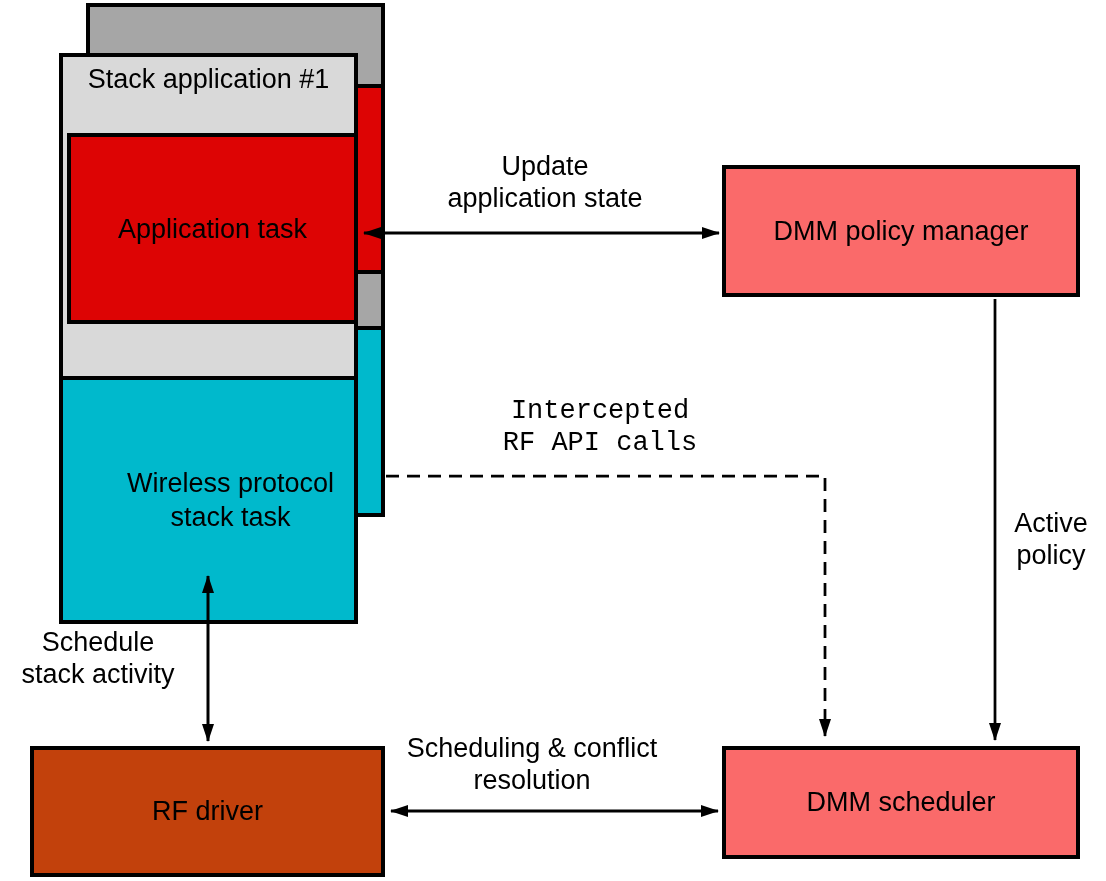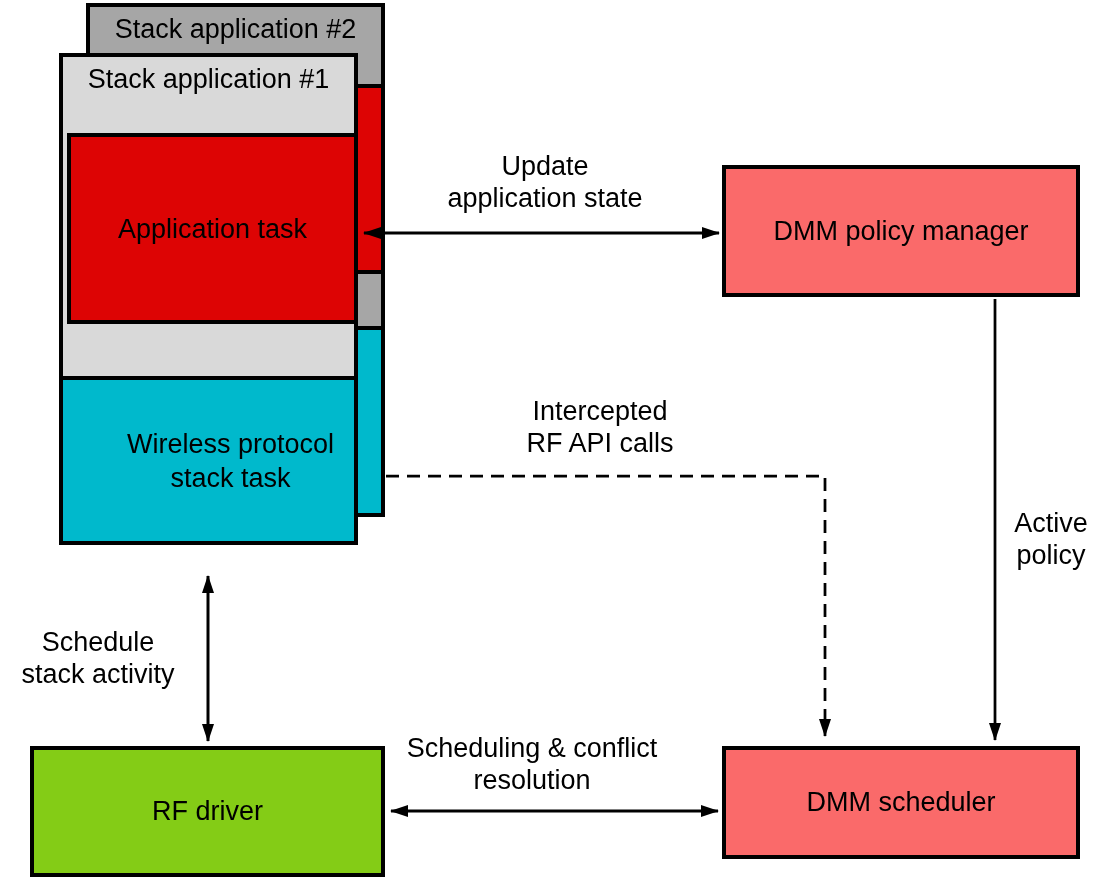--- a/index.html
+++ b/index.html
@@ -23,21 +23,21 @@
     box-sizing: border-box;
   }
   .back-card {
     left: 86px; top: 3px;
     width: 299px; height: 514px;
     background: #A6A6A6;
     z-index: 1;
   }
   .front-card {
     left: 59px; top: 53px;
-    width: 299px; height: 492px;
+    width: 299px; height: 571px;
     background: #D9D9D9;
     z-index: 2;
   }
   .card-title {
     position: absolute;
     left: 0; right: 0;
     top: 6px;
     text-align: center;
     font-size: 27px;
     line-height: 33px;
@@ -66,53 +66,52 @@
     border: 4px solid #000000;
     box-sizing: border-box;
     display: flex;
     align-items: center;
     justify-content: center;
     text-align: right;
     font-size: 27px;
     z-index: 2;
   }
   .salmon { background: #FA6A6A; }
-  .white-box { background: #84cc16; }
+  .white-box { background: #c2410c; }
   .policy-box    { left: 722px; top: 165px; width: 358px; height: 132px; }
   .scheduler-box { left: 722px; top: 746px; width: 358px; height: 113px; }
   .rf-box        { left: 30px;  top: 746px; width: 355px; height: 131px; }
   
   svg.arrows {
     position: absolute;
     left: 0; top: 0;
     z-index: 3;
     pointer-events: none;
   }
   
   .lbl {
     position: absolute;
     text-align: center;
     font-size: 27px;
     line-height: 32px;
     z-index: 4;
     white-space: nowrap;
   }
   .lbl-update      { left: 395px;  top: 150px; width: 300px; }
-  .lbl-intercepted { left: 450px;  top: 395px; width: 300px; }
+  .lbl-intercepted { left: 450px;  top: 395px; width: 300px; font-family: Liberation Mono, monospace; }
   .lbl-active      { left: 976px;  top: 507px; width: 150px; }
   .lbl-schedule    { left: 0px;    top: 626px; width: 196px; }
   .lbl-conflict    { left: 380px;  top: 732px; width: 304px; }
 </style>
 </head>
 <body>
 
 <div class="canvas">
 
   <div class="card back-card">
-    <div class="card-title">Stack application #2</div>
     <div class="inner-block red-block back-red"></div>
     <div class="inner-block cyan-block back-cyan"></div>
   </div>
 
   <div class="card front-card">
     <div class="card-title">Stack application #1</div>
     <div class="inner-block red-block front-red">
       <span>Application task</span>
     </div>
     <div class="inner-block cyan-block front-cyan">

